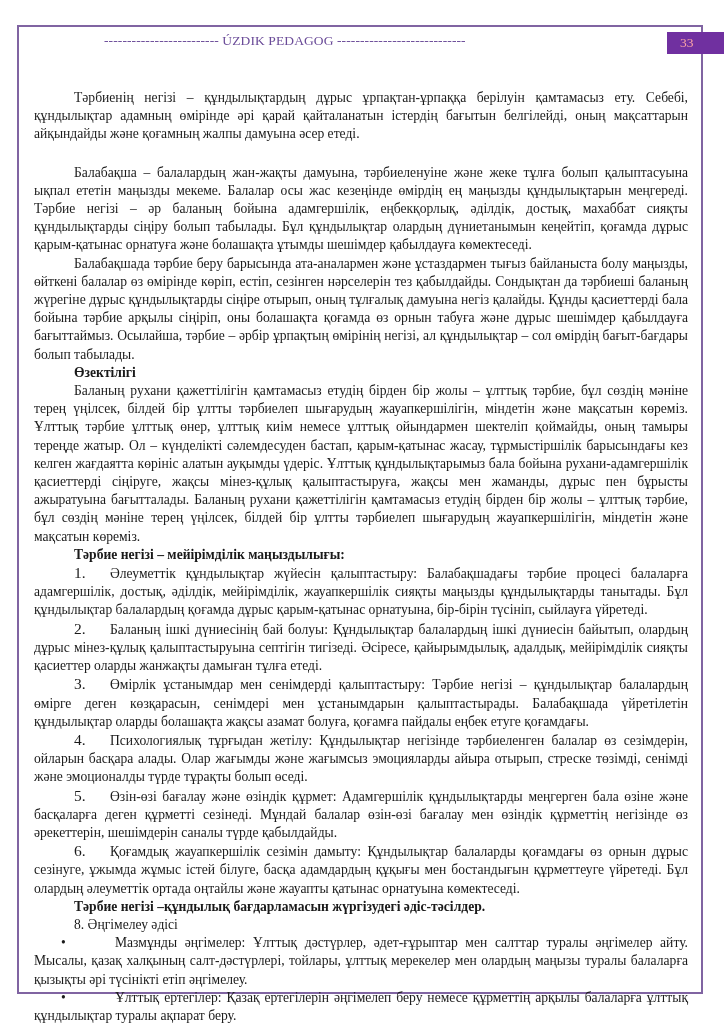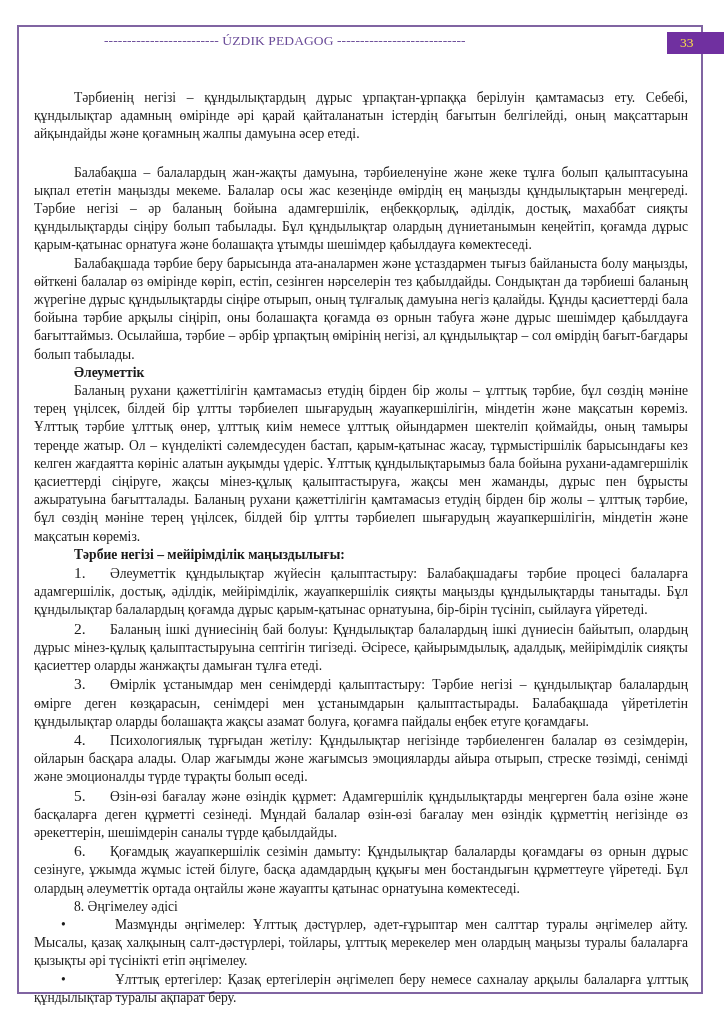--- a/index.html
+++ b/index.html
@@ -4,21 +4,21 @@
 <style>
   html, body { margin:0; padding:0; background:#ffffff; }
   body { width:724px; height:1024px; position:relative; overflow:hidden;
          font-family:"Liberation Serif", serif; color:#1a1a1a; }
   .frame { position:absolute; left:17px; top:25px; width:686px; height:969px;
            border:2px solid #8064a2; box-sizing:border-box; }
   .header { position:absolute; left:0; top:33px; width:724px; height:20px; }
   .header-title { position:absolute; left:104px; top:0; font-size:13.5px; color:#6a4b98;
                   white-space:nowrap; letter-spacing:0.1px; }
   .page-num { position:absolute; left:667px; top:32px; width:57px; height:22px;
-              background:#7030a0; color:#fde047; font-size:13.5px; line-height:22px;
+              background:#7030a0; color:#fca5a5; font-size:13.5px; line-height:22px;
               text-align:left; padding-left:13px; box-sizing:border-box; }
   .content { position:absolute; left:34px; top:63px; width:654px; font-size:13.6px;
              line-height:18.2px; text-align:justify;margin-top:26px; }
   .content p { margin:0; }
   .indent { text-indent:40px; }
   .gap { height:20px; }
   .h { font-weight:bold; padding-left:40px; margin:0; }
   .num-item { text-indent:40px; }
   .num-item .n { font-size:15.5px; display:inline-block; width:36px; text-indent:0; }
   .bul { text-indent:27px; }
@@ -35,27 +35,28 @@
 </div>
 <div class="page-num">33</div>
 
 <div class="content">
   <p class="indent">Тәрбиенің негізі – құндылықтардың дұрыс ұрпақтан-ұрпаққа берілуін қамтамасыз ету. Себебі, құндылықтар адамның өмірінде әрі қарай қайталанатын істердің бағытын белгілейді, оның мақсаттарын айқындайды және қоғамның жалпы дамуына әсер етеді.</p>
   <div class="gap"></div>
 
   <p class="indent">Балабақша – балалардың жан-жақты дамуына, тәрбиеленуіне және жеке тұлға болып қалыптасуына ықпал ететін маңызды мекеме. Балалар осы жас кезеңінде өмірдің ең маңызды құндылықтарын меңгереді. Тәрбие негізі – әр баланың бойына адамгершілік, еңбекқорлық, әділдік, достық, махаббат сияқты құндылықтарды сіңіру болып табылады. Бұл құндылықтар олардың дүниетанымын кеңейтіп, қоғамда дұрыс қарым-қатынас орнатуға және болашақта ұтымды шешімдер қабылдауға көмектеседі.</p>
   <p class="indent">Балабақшада тәрбие беру барысында ата-аналармен және ұстаздармен тығыз байланыста болу маңызды, өйткені балалар өз өмірінде көріп, естіп, сезінген нәрселерін тез қабылдайды. Сондықтан да тәрбиеші баланың жүрегіне дұрыс құндылықтарды сіңіре отырып, оның тұлғалық дамуына негіз қалайды. Құнды қасиеттерді бала бойына тәрбие арқылы сіңіріп, оны болашақта қоғамда өз орнын табуға және дұрыс шешімдер қабылдауға бағыттаймыз. Осылайша, тәрбие – әрбір ұрпақтың өмірінің негізі, ал құндылықтар – сол өмірдің бағыт-бағдары болып табылады.</p>
 
-  <p class="h">Әлеуметтік</p>
+  <p class="h">Өзектілігі</p>
   <p class="indent">Баланың рухани қажеттілігін қамтамасыз етудің бірден бір жолы – ұлттық тәрбие, бұл сөздің мәніне терең үңілсек, білдей бір ұлтты тәрбиелеп шығарудың жауапкершілігін, міндетін және мақсатын көреміз. Ұлттық тәрбие ұлттық өнер, ұлттық киім немесе ұлттық ойындармен шектеліп қоймайды, оның тамыры тереңде жатыр. Ол – күнделікті сәлемдесуден бастап, қарым-қатынас жасау, тұрмыстіршілік барысындағы кез келген жағдаятта көрініс алатын ауқымды үдеріс. Ұлттық құндылықтарымыз бала бойына рухани-адамгершілік қасиеттерді сіңіруге, жақсы мінез-құлық қалыптастыруға, жақсы мен жаманды, дұрыс пен бұрысты ажыратуына бағытталады. Баланың рухани қажеттілігін қамтамасыз етудің бірден бір жолы – ұлттық тәрбие, бұл сөздің мәніне терең үңілсек, білдей бір ұлтты тәрбиелеп шығарудың жауапкершілігін, міндетін және мақсатын көреміз.</p>
 
   <p class="h">Тәрбие негізі – мейірімділік маңыздылығы:</p>
   <p class="num-item"><span class="n">1.</span><span>Әлеуметтік құндылықтар жүйесін қалыптастыру: Балабақшадағы тәрбие процесі балаларға адамгершілік, достық, әділдік, мейірімділік, жауапкершілік сияқты маңызды құндылықтарды танытады. Бұл құндылықтар балалардың қоғамда дұрыс қарым-қатынас орнатуына, бір-бірін түсініп, сыйлауға үйретеді.</span></p>
   <p class="num-item"><span class="n">2.</span><span>Баланың ішкі дүниесінің бай болуы: Құндылықтар балалардың ішкі дүниесін байытып, олардың дұрыс мінез-құлық қалыптастыруына септігін тигізеді. Әсіресе, қайырымдылық, адалдық, мейірімділік сияқты қасиеттер оларды жанжақты дамыған тұлға етеді.</span></p>
   <p class="num-item"><span class="n">3.</span><span>Өмірлік ұстанымдар мен сенімдерді қалыптастыру: Тәрбие негізі – құндылықтар балалардың өмірге деген көзқарасын, сенімдері мен ұстанымдарын қалыптастырады. Балабақшада үйретілетін құндылықтар оларды болашақта жақсы азамат болуға, қоғамға пайдалы еңбек етуге қоғамдағы.</span></p>
   <p class="num-item"><span class="n">4.</span><span>Психологиялық тұрғыдан жетілу: Құндылықтар негізінде тәрбиеленген балалар өз сезімдерін, ойларын басқара алады. Олар жағымды және жағымсыз эмоцияларды айыра отырып, стреске төзімді, сенімді және эмоционалды түрде тұрақты болып өседі.</span></p>
   <p class="num-item"><span class="n">5.</span><span>Өзін-өзі бағалау және өзіндік құрмет: Адамгершілік құндылықтарды меңгерген бала өзіне және басқаларға деген құрметті сезінеді. Мұндай балалар өзін-өзі бағалау мен өзіндік құрметтің негізінде өз әрекеттерін, шешімдерін саналы түрде қабылдайды.</span></p>
   <p class="num-item"><span class="n">6.</span><span>Қоғамдық жауапкершілік сезімін дамыту: Құндылықтар балаларды қоғамдағы өз орнын дұрыс сезінуге, ұжымда жұмыс істей білуге, басқа адамдардың құқығы мен бостандығын құрметтеуге үйретеді. Бұл олардың әлеуметтік ортада оңтайлы және жауапты қатынас орнатуына көмектеседі.</span></p>
 
+  <p class="h">Тәрбие негізі –құндылық бағдарламасын жүргізудегі әдіс-тәсілдер.</p>
   <p class="sub">8. Әңгімелеу әдісі</p>
   <p class="bul"><span class="b">•</span><span>Мазмұнды әңгімелер: Ұлттық дәстүрлер, әдет-ғұрыптар мен салттар туралы әңгімелер айту. Мысалы, қазақ халқының салт-дәстүрлері, тойлары, ұлттық мерекелер мен олардың маңызы туралы балаларға қызықты әрі түсінікті етіп әңгімелеу.</span></p>
-  <p class="bul"><span class="b">•</span><span>Ұлттық ертегілер: Қазақ ертегілерін әңгімелеп беру немесе сахналау арқылы балаларға ұлттық құндылықтар туралы ақпарат беру.</span></p>
+  <p class="bul"><span class="b">•</span><span>Ұлттық ертегілер: Қазақ ертегілерін әңгімелеп беру немесе құрметтің арқылы балаларға ұлттық құндылықтар туралы ақпарат беру.</span></p>
 </div>
 
 </body></html>

